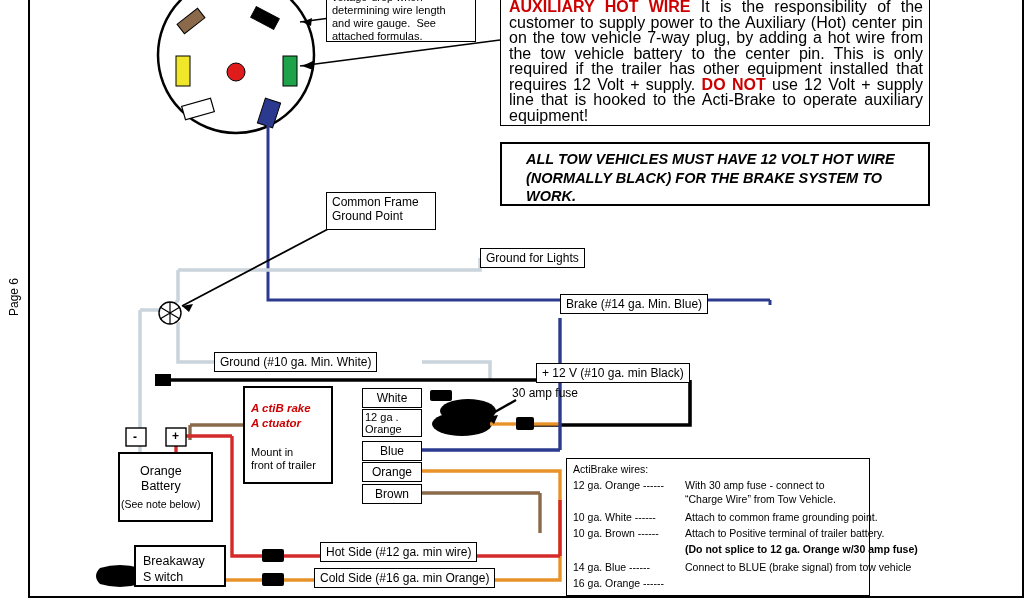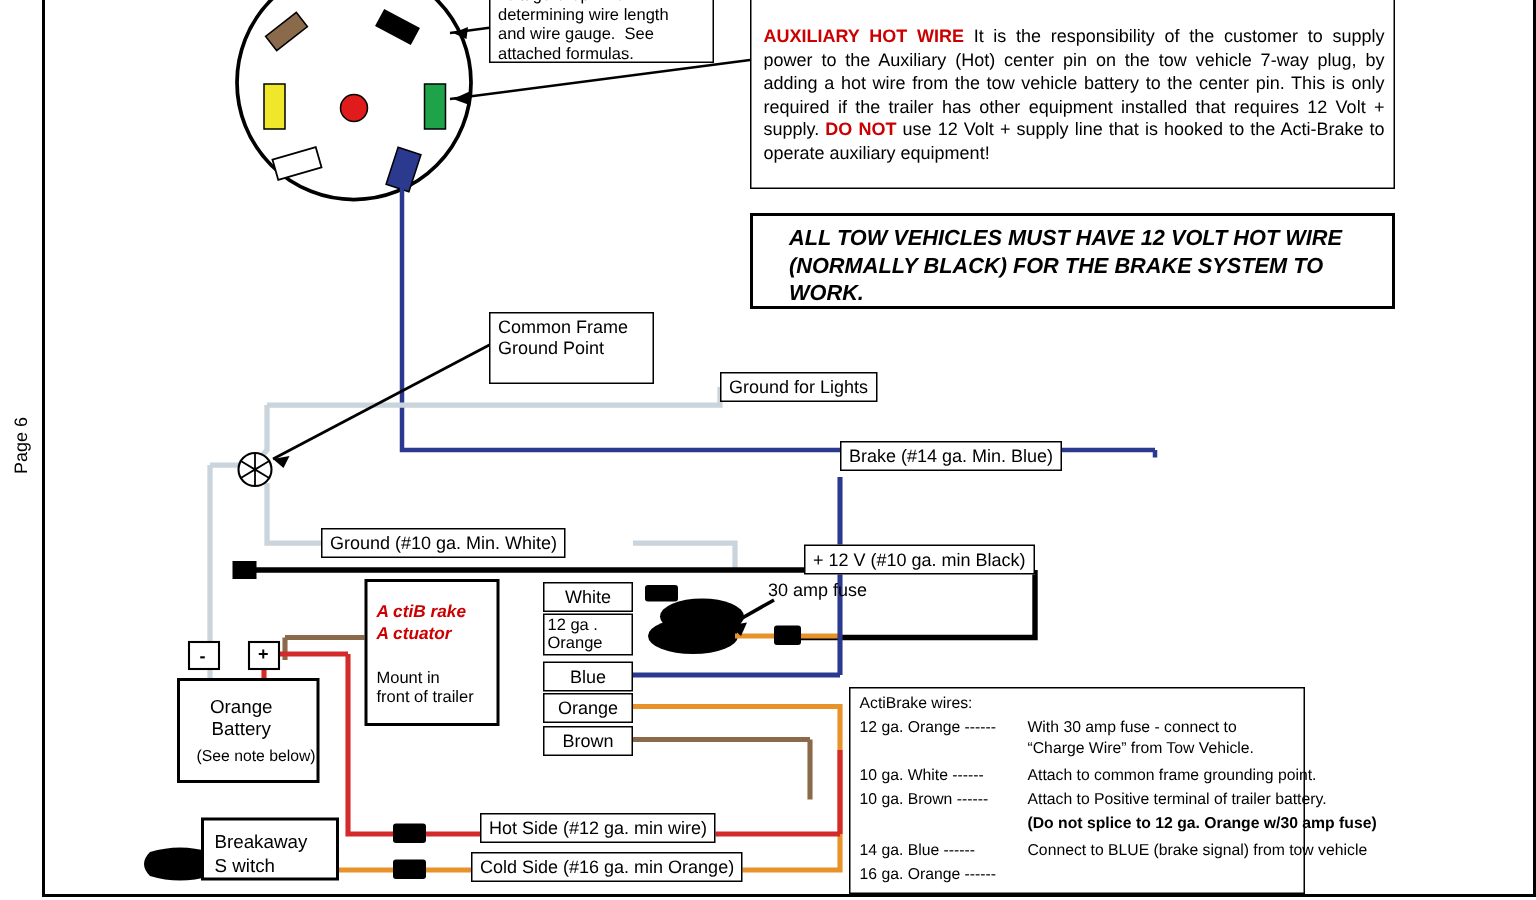--- a/index.html
+++ b/index.html
@@ -114,33 +114,33 @@
   </svg>
 
   <div class="box" style="left:326px;top:-12px;width:150px;height:54px;">
     <div class="plain small" style="left:5px;top:2px;">voltage-drop when
 determining wire length
 and wire gauge.  See
 attached formulas.</div>
   </div>
 
   <div class="box" style="left:500px;top:-4px;width:430px;height:130px;">
-    <div style="position:absolute;left:8px;top:20px;width:414px;font-size:12px;line-height:15.5px;text-align:justify;">
+    <div style="position:absolute;left:8px;top:2px;width:414px;font-size:16px;line-height:15.5px;text-align:justify;">
       <span class="red bold">AUXILIARY HOT WIRE</span>
       <span>It is the responsibility of the customer to supply power to the Auxiliary (Hot) center pin on the tow vehicle 7-way plug, by adding a hot wire from the tow vehicle battery to the center pin. This is only required if the trailer has other equipment installed that requires 12 Volt + supply.</span>
       <span class="red bold">DO NOT</span>
       <span>use 12 Volt + supply line that is hooked to the Acti-Brake to operate auxiliary equipment!</span>
     </div>
   </div>
 
   <div class="box" style="left:500px;top:142px;width:430px;height:64px;border-width:2px;">
     <div style="position:absolute;left:24px;top:6px;width:390px;font-size:14.5px;line-height:18.5px;font-weight:bold;font-style:italic;">ALL TOW VEHICLES MUST HAVE 12 VOLT HOT WIRE (NORMALLY BLACK) FOR THE BRAKE SYSTEM TO WORK.</div>
   </div>
 
-  <div class="lbl" style="left:326px;top:208px;width:110px;height:48px;white-space:pre;">Common Frame
+  <div class="lbl" style="left:326px;top:192px;width:110px;height:38px;white-space:pre;">Common Frame
 Ground Point</div>
 
   <div class="lbl" style="left:480px;top:248px;">Ground for Lights</div>
 
   <div class="lbl" style="left:560px;top:294px;">Brake (#14 ga. Min. Blue)</div>
 
   <div class="lbl" style="left:214px;top:352px;">Ground (#10 ga. Min. White)</div>
 
   <div class="lbl" style="left:492px;top:363px;margin-left:44px;">+ 12 V (#10 ga. min Black)</div>
 
@@ -156,21 +156,21 @@
   <div class="lbl" style="left:362px;top:388px;width:60px;text-align:center;">White</div>
   <div class="lbl" style="left:362px;top:409px;width:60px;font-size:11px;line-height:12px;white-space:pre;padding:1px 2px;">12 ga .
 Orange</div>
   <div class="lbl" style="left:362px;top:441px;width:60px;text-align:center;">Blue</div>
   <div class="lbl" style="left:362px;top:462px;width:60px;text-align:center;">Orange</div>
   <div class="lbl" style="left:362px;top:484px;width:60px;text-align:center;">Brown</div>
 
   <div class="box" style="left:118px;top:452px;width:95px;height:70px;border-width:2px;">
     <div class="plain" style="left:20px;top:10px;font-size:12.5px;line-height:15px;text-align:center;white-space:pre;">Orange
 Battery</div>
-    <div class="plain" style="left:11px;top:44px;font-size:10.5px;">(See note below)</div>
+    <div class="plain" style="left:1px;top:44px;font-size:10.5px;">(See note below)</div>
   </div>
   <div class="plain bold" style="left:133px;top:430px;font-size:12px;">-</div>
   <div class="plain bold" style="left:172px;top:429px;font-size:12px;">+</div>
 
   <div class="box" style="left:134px;top:545px;width:92px;height:42px;border-width:2px;">
     <div class="plain" style="left:7px;top:6px;font-size:12.5px;line-height:16px;white-space:pre;">Breakaway
 S witch</div>
   </div>
 
   <div class="lbl" style="left:320px;top:542px;">Hot Side (#12 ga. min wire)</div>

